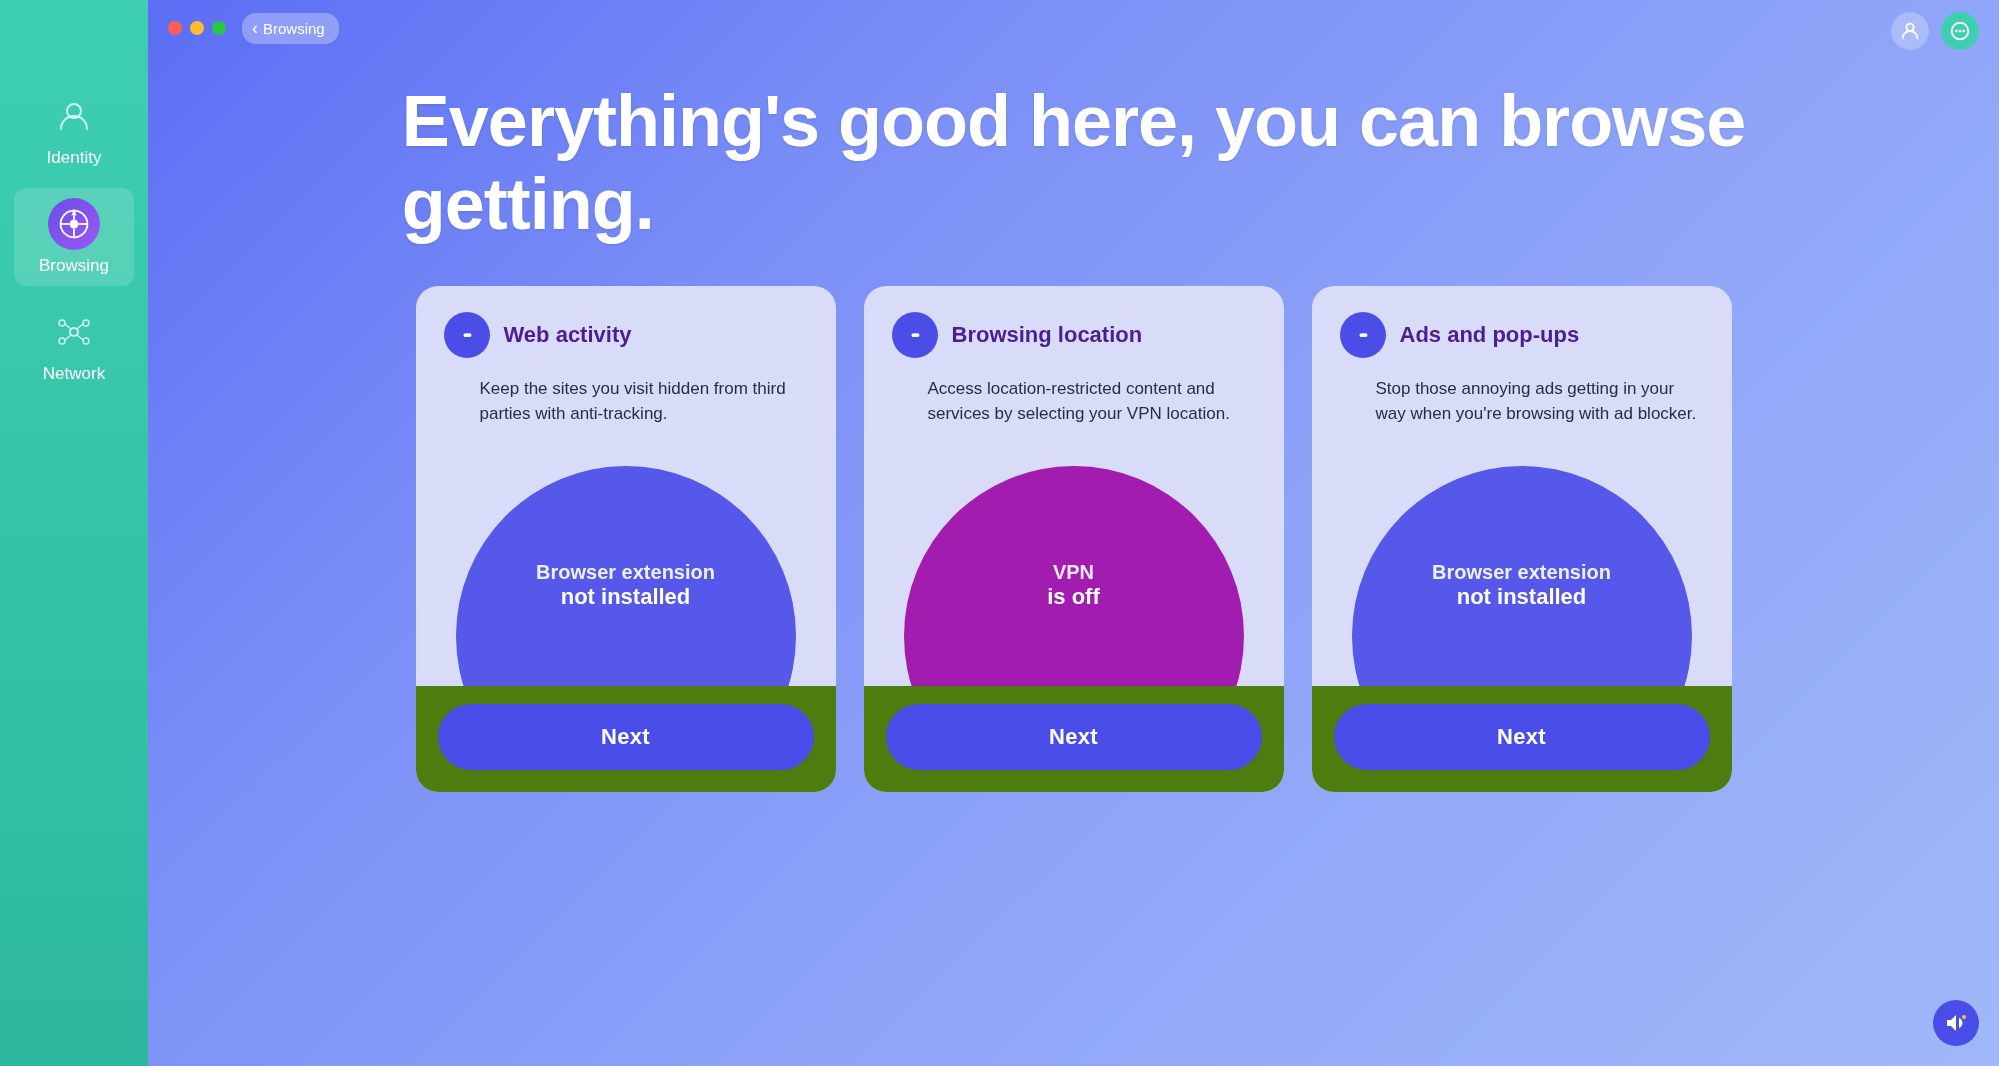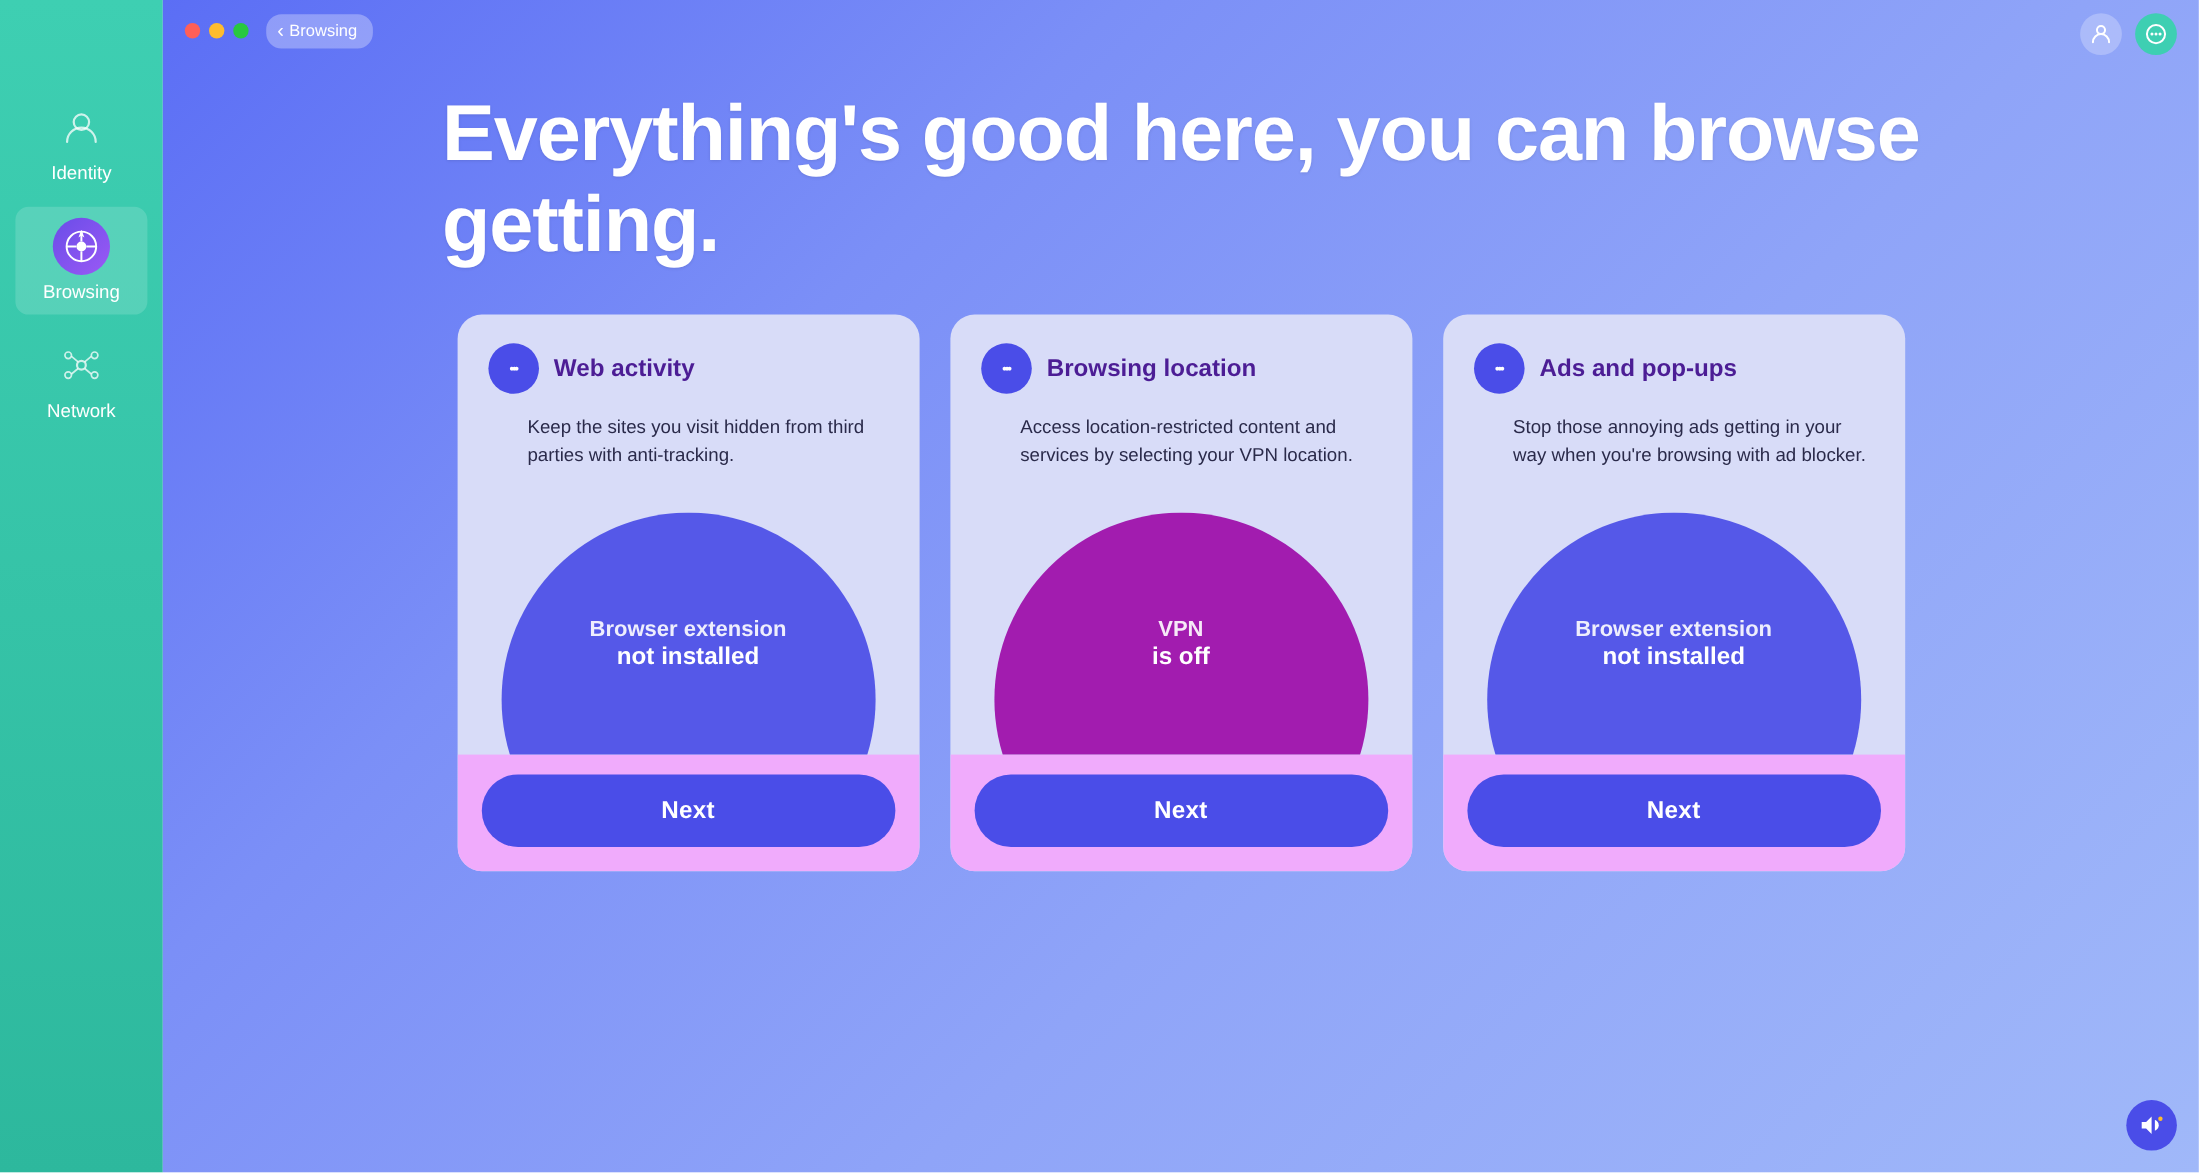--- a/index.html
+++ b/index.html
@@ -244,21 +244,21 @@
 
     .status-text-bold {
       color: white;
       font-size: 22px;
       font-weight: 800;
     }
 
     .card-footer {
       width: 100%;
       padding: 18px 22px 22px;
-      background: #f0abfc;
+      background: #4d7c0f;
     }
 
     .next-btn {
       width: 100%;
       background: #4a4de8;
       color: white;
       border: none;
       border-radius: 50px;
       padding: 20px;
       font-size: 22px;

